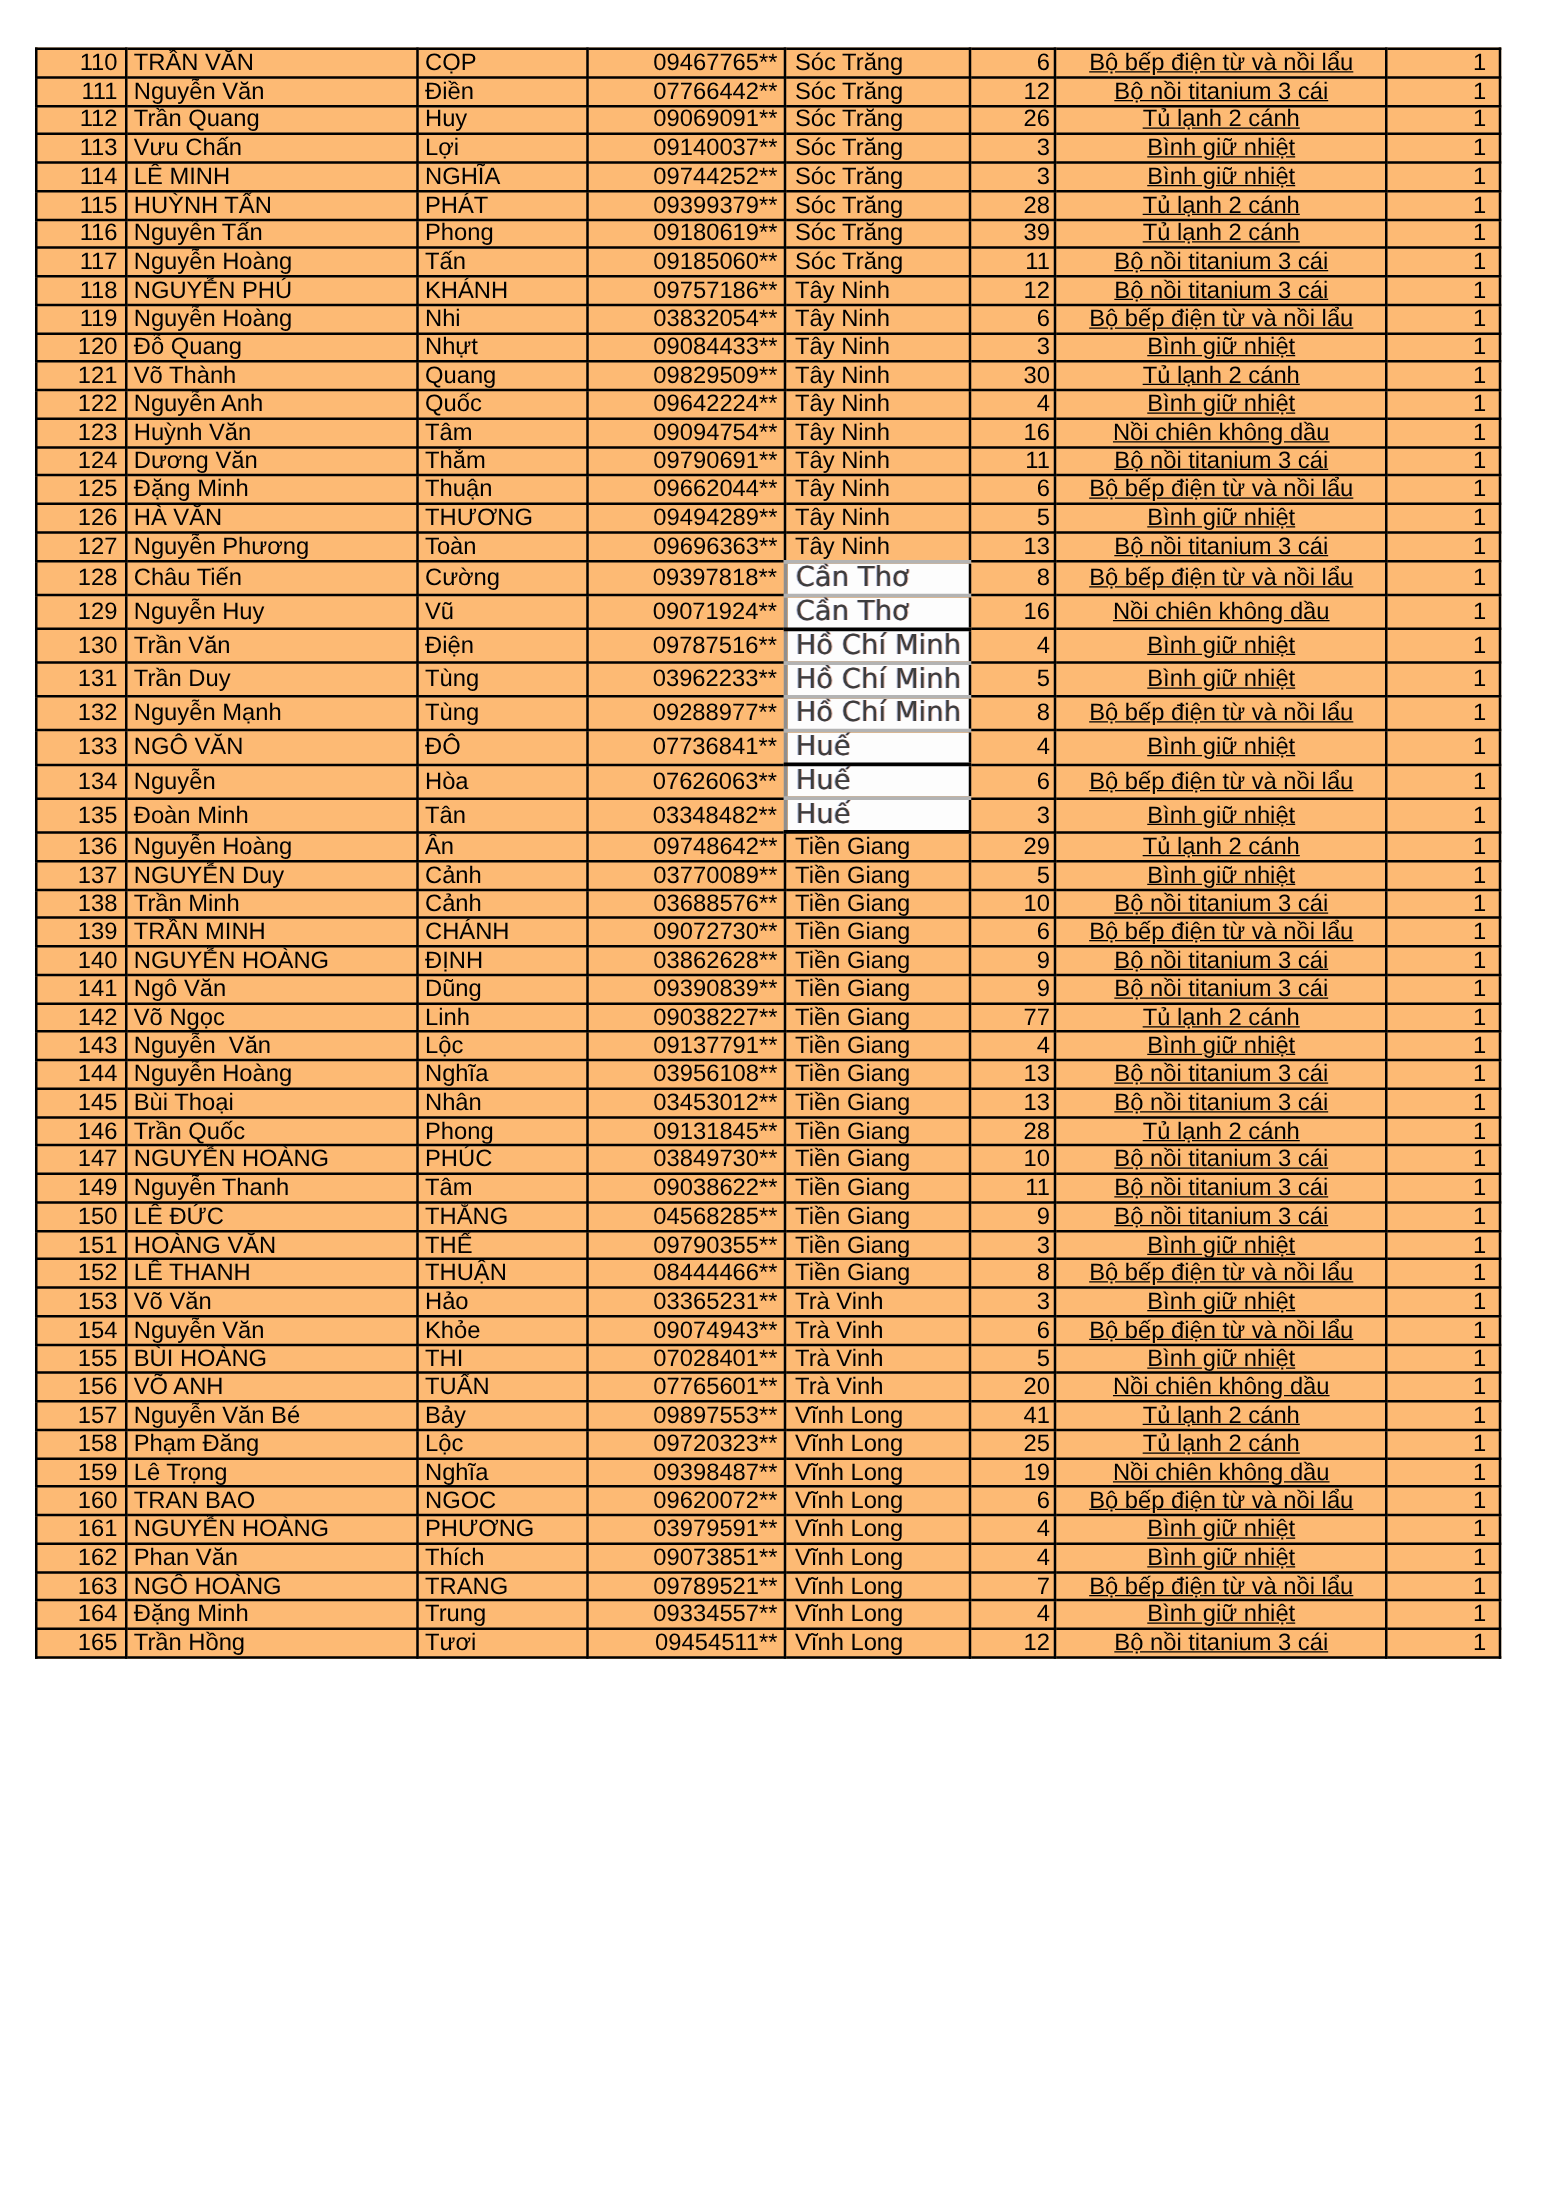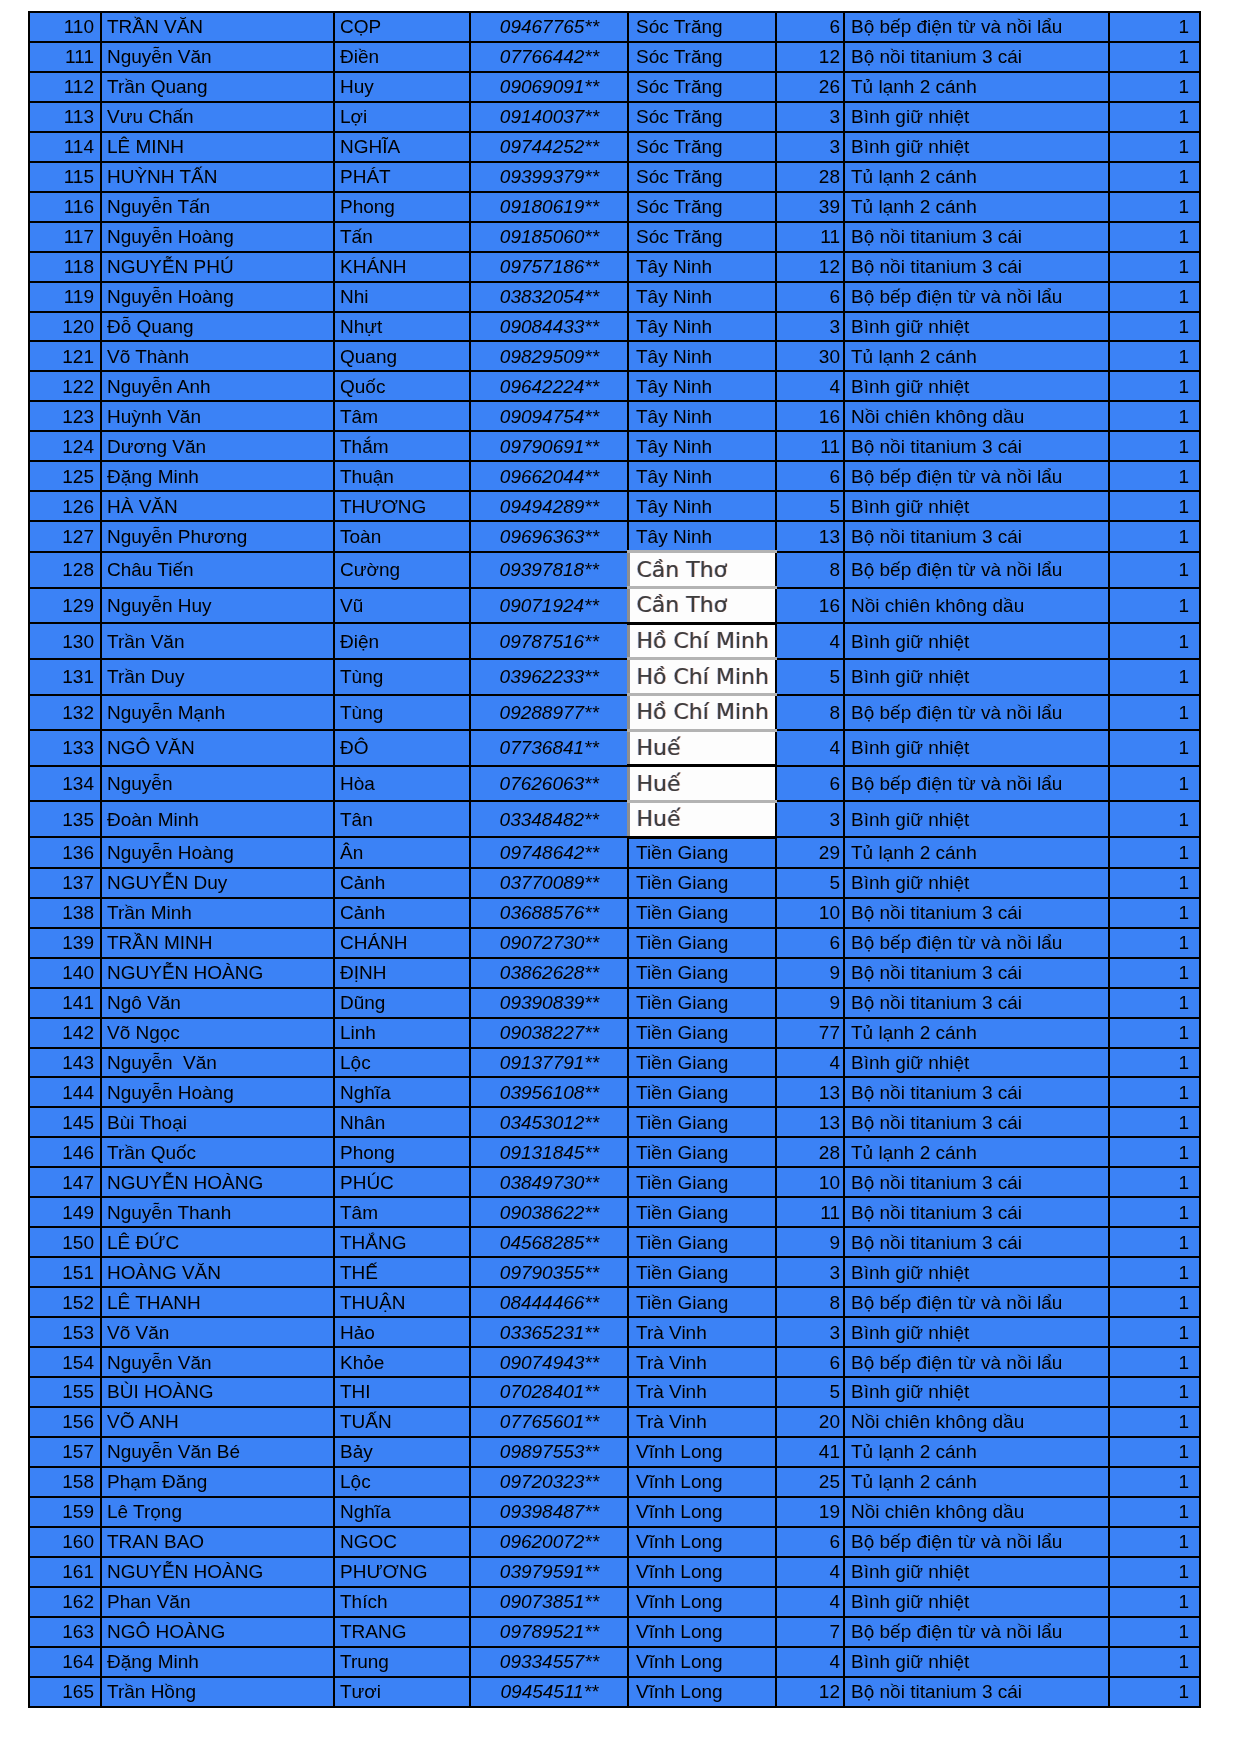--- a/index.html
+++ b/index.html
@@ -3,41 +3,41 @@
 <meta charset="utf-8">
 <style>
   html,body{margin:0;padding:0;background:#ffffff;}
   body{
     width:1241px;height:1755px;
     font-family:"Liberation Sans", sans-serif;
     color:#000;
   }
   .sheet{position:relative;width:1241px;height:1755px;background:#fff;}
   table.winners{
-    position:absolute;left:28px;top:11px;
-    width:1171px;height:1697px;
+    position:absolute;left:28px;top:38px;
+    width:1171px;height:1289px;
     border-collapse:collapse;table-layout:fixed;
-    background:#3b82f6;
+    background:#fdba74;
   }
   td{
     border:2px solid #000;
     font-size:19px;
     line-height:1;
     padding:0 5px;
     vertical-align:middle;
     overflow:hidden;
     white-space:pre;
   }
   td.c-no{text-align:right;padding-right:6px;}
   td.c-first{text-align:left;}
   td.c-last{text-align:left;}
-  td.c-phone{text-align:center;padding-left:6px;font-style:italic;}
+  td.c-phone{text-align:right;padding-left:6px;}
   td.c-prov{text-align:left;padding-left:7px;}
   td.c-cnt{text-align:right;padding-right:3px;}
-  td.c-prize{text-align:left;padding-left:6px;}
+  td.c-prize{text-align:center;padding-left:6px;text-decoration:underline;}
   td.c-qty{text-align:right;padding-right:10px;}
   
   td.patched{
     font-family:"DejaVu Sans", sans-serif;
     font-size:22px;
     color:#3d3d3d;
     border-left:3px solid #8f8f8f;
     border-top:3px solid #b3b3b3;
     border-bottom:3px solid #b3b3b3;
     text-shadow:0.7px 0 rgba(186,78,40,0.40), -0.7px 0 rgba(58,88,168,0.40);

